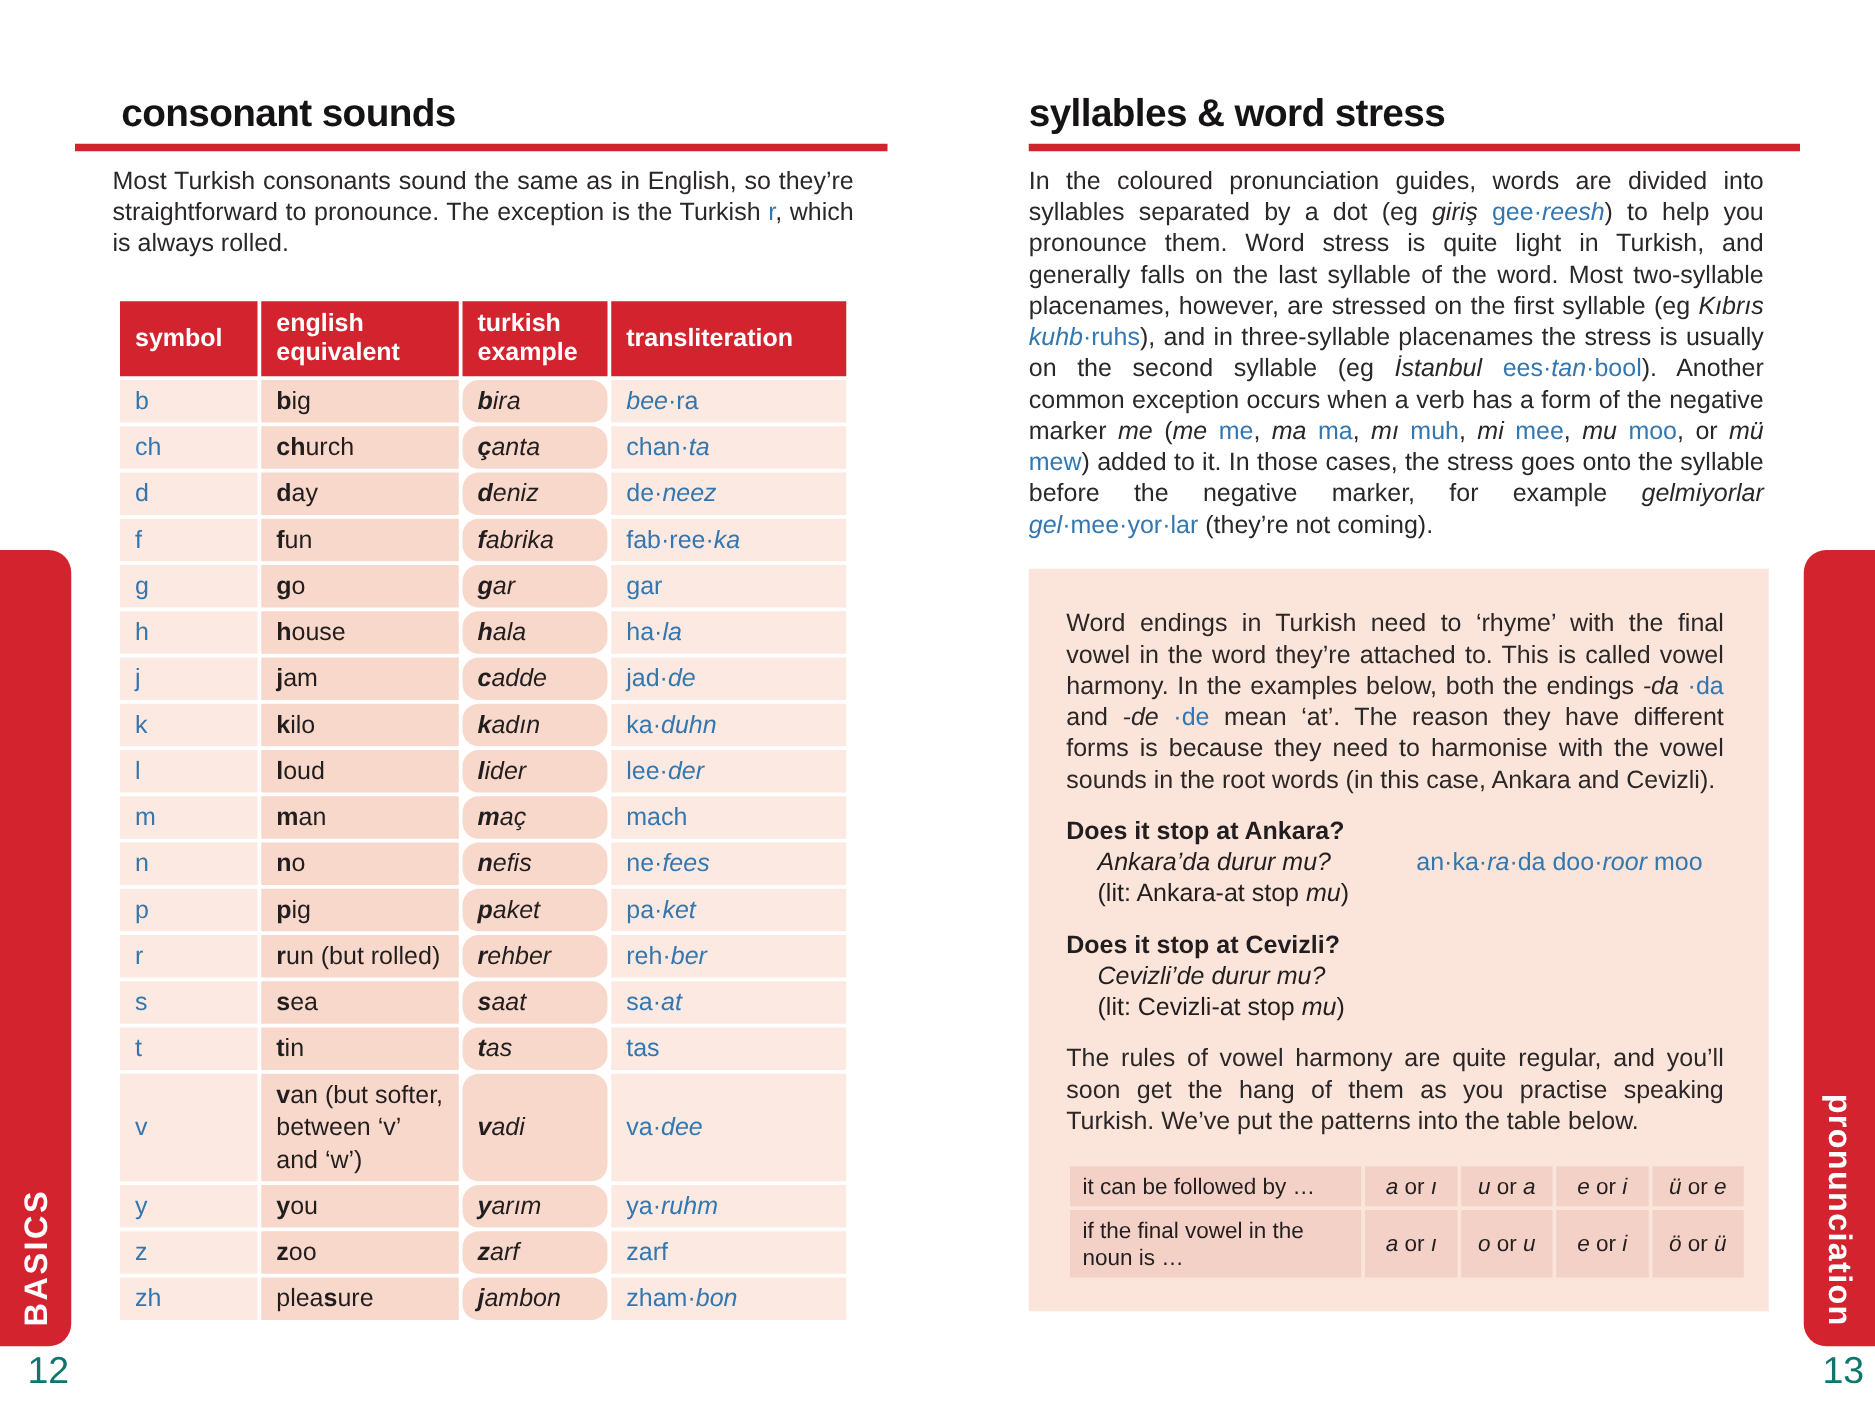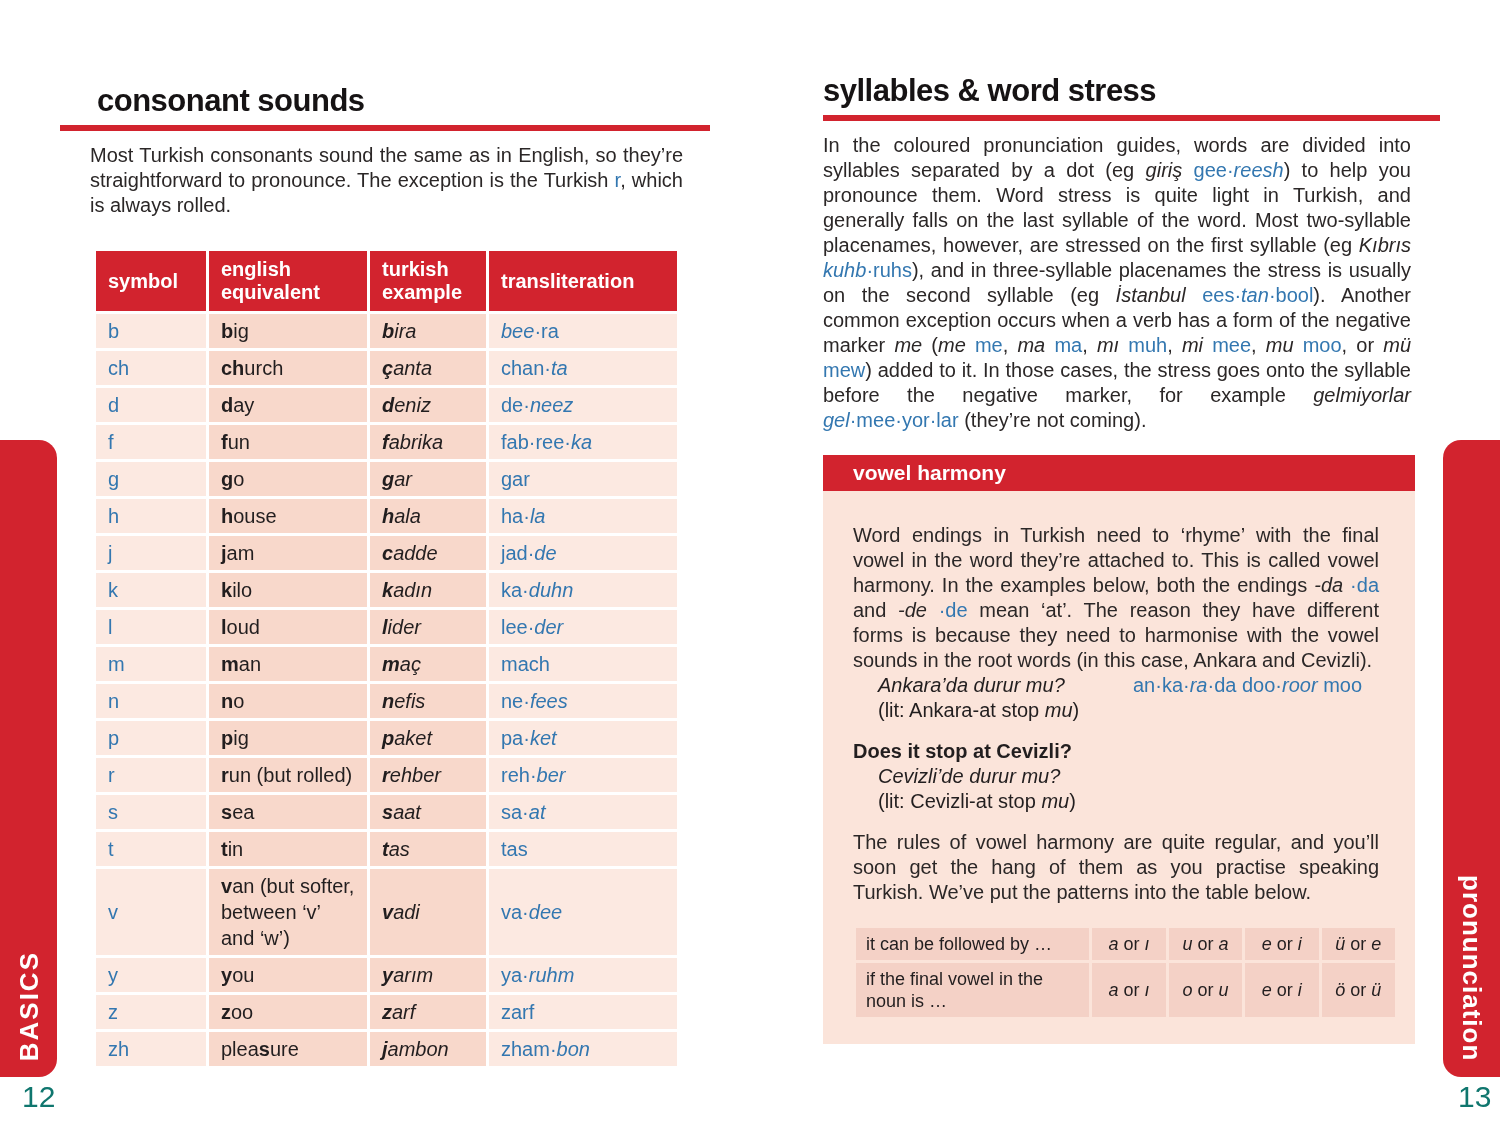--- a/index.html
+++ b/index.html
@@ -20,21 +20,21 @@
     color:var(--ink);
     overflow:hidden;
   }
   .it{font-style:italic;}
   .bd{font-weight:bold;}
   .bdit{font-weight:bold;font-style:italic;}
   .blue{color:var(--blue);}
   .blueit{color:var(--blue);font-style:italic;}
 
   
-  .page-left{position:absolute;left:60px;top:84px;width:650px;}
+  .page-left{position:absolute;left:60px;top:74px;width:650px;}
   .page-right{position:absolute;left:823px;top:74px;width:617px;}
 
   h1.sec-title{
     font-size:31px;font-weight:bold;color:#161314;
     letter-spacing:-0.5px;line-height:34px;
   }
   .page-left h1.sec-title{margin-left:37px;}
   .red-rule{height:6px;background:var(--red);margin-top:7px;}
 
   .intro{
@@ -54,21 +54,21 @@
   table.cons th{
     background:var(--red);color:#ffffff;font-weight:bold;
     text-align:left;vertical-align:middle;
     padding:6px 12px;line-height:23px;height:60px;font-size:20px;
   }
   table.cons td{
     padding:4px 12px;vertical-align:middle;line-height:26px;
   }
   table.cons td.c1{background:var(--pink-light);color:var(--blue);}
   table.cons td.c2{background:var(--pink-mid);}
-  table.cons td.c3{background:var(--pink-mid);font-style:italic;}
+  table.cons td.c3{background:var(--pink-mid);font-style:italic;border-radius:13px;}
   table.cons td.c4{background:var(--pink-light);color:var(--blue);}
 
   
   .vh-box{margin-top:22px;width:592px;}
   .vh-head{
     background:var(--red);color:#fff;font-weight:bold;
     font-size:21px;height:36px;line-height:36px;padding-left:30px;
   }
   .vh-body{
     background:var(--box-bg);
@@ -248,25 +248,25 @@
   </tbody>
     </table>
 </div>
 
 <div class="page-right">
   <h1 class="sec-title">syllables &amp; word stress</h1>
   <div class="red-rule"></div>
   <p class="intro"><span>In the coloured pronunciation guides, words are divided into syllables separated by a dot (eg </span><span class="it">giriş</span><span> </span><span class="blue">gee·</span><span class="blueit">reesh</span><span>) to help you pronounce them. Word stress is quite light in Turkish, and generally falls on the last syllable of the word. Most two-syllable placenames, however, are stressed on the first syllable (eg </span><span class="it">Kıbrıs</span><span> </span><span class="blueit">kuhb</span><span class="blue">·ruhs</span><span>), and in three-syllable placenames the stress is usually on the second syllable (eg </span><span class="it">İstanbul</span><span> </span><span class="blue">ees·</span><span class="blueit">tan</span><span class="blue">·bool</span><span>). Another common exception occurs when a verb has a form of the negative marker </span><span class="it">me</span><span> (</span><span class="it">me</span><span> </span><span class="blue">me</span><span>, </span><span class="it">ma</span><span> </span><span class="blue">ma</span><span>, </span><span class="it">mı</span><span> </span><span class="blue">muh</span><span>, </span><span class="it">mi</span><span> </span><span class="blue">mee</span><span>, </span><span class="it">mu</span><span> </span><span class="blue">moo</span><span>, or </span><span class="it">mü</span><span> </span><span class="blue">mew</span><span>) added to it. In those cases, the stress goes onto the syllable before the negative marker, for example </span><span class="it">gelmiyorlar</span><span> </span><span class="blueit">gel</span><span class="blue">·mee·yor·lar</span><span> (they’re not coming).</span></p>
 
   <div class="vh-box">
-    <div class="vh-head">vowel harmony</div>
     <div class="vh-body">
       <p class="vh-para"><span>Word endings in Turkish need to ‘rhyme’ with the final vowel in the word they’re attached to. This is called vowel harmony. In the examples below, both the endings </span><span class="it">-da</span><span> </span><span class="blue">·da</span><span> and </span><span class="it">-de</span><span> </span><span class="blue">·de</span><span> mean ‘at’. The reason they have different forms is because they need to harmonise with the vowel sounds in the root words (in this case, Ankara and Cevizli).</span></p>
 
       <div>
+        <div class="vh-q">Does it stop at Ankara?</div>
         <div class="vh-ex-row">
           <div class="vh-ex-turkish"><span class="it">Ankara’da durur mu?</span></div>
           <div class="vh-ex-pron"><span class="blue">an·ka·</span><span class="blueit">ra</span><span class="blue">·da doo·</span><span class="blueit">roor</span><span class="blue"> moo</span></div>
         </div>
         <div class="vh-ex-lit"><span>(lit: Ankara-at stop </span><span class="it">mu</span><span>)</span></div>
       </div>
 
       <div>
         <div class="vh-q">Does it stop at Cevizli?</div>
         <div class="vh-ex-row">

